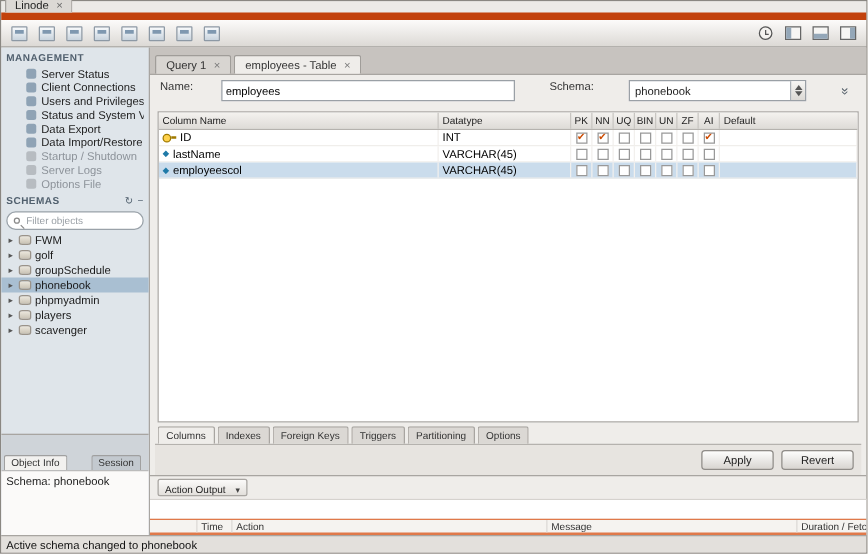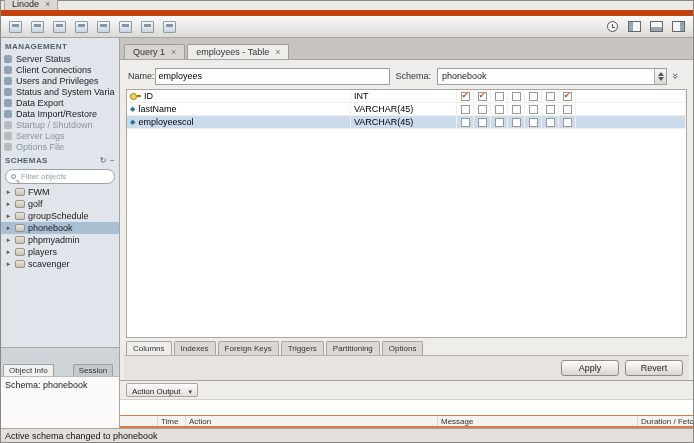--- a/index.html
+++ b/index.html
@@ -25,21 +25,21 @@
   .pt-left::before{content:'';position:absolute;left:0;top:0;bottom:0;width:4px;background:#94a7b8}
   .pt-bottom::before{content:'';position:absolute;left:0;right:0;bottom:0;height:4px;background:#94a7b8}
   .pt-right::before{content:'';position:absolute;right:0;top:0;bottom:0;width:4px;background:#94a7b8}
 
   .content{flex:1;display:flex;min-height:0}
 
   
   .sidebar{width:119px;background:#dfe5ea;border-right:1px solid #a8a5a1;display:flex;flex-direction:column;overflow:hidden;flex:none}
   .side-header{font-size:8px;font-weight:bold;color:#51606e;padding:4px 4px 2px;letter-spacing:.4px;display:flex;justify-content:space-between;align-items:center;white-space:nowrap}
   .hdr-icons{display:flex;gap:3px;font-size:8px;color:#51606e;font-weight:normal}
-  .side-item{display:flex;align-items:center;gap:4px;padding:0 4px 0 3px;font-size:9px;color:#222;height:11px;white-space:nowrap;overflow:hidden}
+  .side-item{display:flex;align-items:center;gap:4px;padding:0 4px 0 20px;font-size:9px;color:#222;height:11px;white-space:nowrap;overflow:hidden}
   .side-item.dim{color:#8d939a}
   .sicon{width:8px;height:8px;border-radius:2px;background:#8fa3b5;flex:none}
   .side-item.dim .sicon{background:#b7bcc1}
   .slabel{overflow:hidden;white-space:nowrap}
   .filter-box{margin:2px 4px;height:15px;background:#fff;border:1px solid #9aa2a9;border-radius:8px;display:flex;align-items:center;gap:3px;padding:0 5px;flex:none}
   .mag{width:5px;height:5px;border:1px solid #888;border-radius:50%;position:relative;flex:none}
   .mag::after{content:'';position:absolute;width:4px;height:1px;background:#888;left:4px;top:6px;transform:rotate(45deg)}
   .filter-input{border:none;outline:none;width:80px;font-size:8px;font-family:inherit;color:#333;background:transparent}
   .filter-input::placeholder{color:#9aa0a6}
   .tree-row{display:flex;align-items:center;gap:3px;height:12px;padding-left:4px;font-size:9px;color:#1a1a1a;white-space:nowrap;overflow:hidden}
@@ -53,21 +53,21 @@
   .info-body{height:52px;background:#fbfaf9;border-top:1px solid #bbb;padding:3px 4px;font-size:9px;color:#222;flex:none}
 
   
   .main{flex:1;display:flex;flex-direction:column;min-width:0;background:#d2cecb}
   .doc-tabs{display:flex;align-items:flex-end;height:22px;padding:4px 4px 0;gap:2px;background:#c7c3bf;border-bottom:1px solid #a8a5a1;flex:none}
   .doc-tab{display:flex;align-items:center;gap:6px;font-size:9px;padding:2px 8px;background:#d8d5d1;border:1px solid #a09d99;border-bottom:none;border-radius:2px 2px 0 0;color:#333;white-space:nowrap}
   .doc-tab.active{background:#efedea}
   .doc-close{color:#777;font-size:9px}
 
   .editor{flex:1;background:#efedea;display:flex;flex-direction:column;min-height:0;padding:4px 4px 0}
-  .form-row{display:flex;align-items:center;height:24px;gap:0;padding:0 4px;flex:none}
+  .form-row{display:flex;align-items:flex-start;height:24px;gap:22px;padding:0 4px;flex:none}
   .flabel{font-size:9px;color:#333;white-space:nowrap}
   .name-input{width:235px;height:17px;border:1px solid #9aa0a6;background:#fff;font-size:9px;padding:0 3px;font-family:inherit}
   .schema-combo{flex:1;height:17px;border:1px solid #9aa0a6;background:#fff;display:flex;align-items:center;justify-content:space-between;font-size:9px;padding-left:4px;margin-left:6px;color:#222}
   .stepper{width:12px;align-self:stretch;border-left:1px solid #aab0b6;display:flex;flex-direction:column;align-items:center;justify-content:center;gap:1px;background:linear-gradient(#f6f5f3,#dcd9d5)}
   .tri-up{width:0;height:0;border-left:3px solid transparent;border-right:3px solid transparent;border-bottom:4px solid #555}
   .tri-down{width:0;height:0;border-left:3px solid transparent;border-right:3px solid transparent;border-top:4px solid #555}
   .chev-btn{width:18px;height:17px;display:flex;align-items:center;justify-content:center;color:#55606a;font-size:11px;flex:none}
   .rot90{display:inline-block;transform:rotate(90deg)}
 
   .grid{flex:1;border:1px solid #aaa7a3;background:#fff;display:flex;flex-direction:column;min-height:0;overflow:hidden;margin:1px 2px 0}
@@ -299,20 +299,32 @@
                 <span class="tri-up"></span>
                 <span class="tri-down"></span>
               </span>
           </div>
           <div class="chev-btn">
               <span class="rot90">»</span>
             </div>
         </div>
 
         <div class="grid">
+          <div class="grid-header" id="grid-header">
+              <div class="gh w-name">Column Name</div>
+              <div class="gh w-type">Datatype</div>
+              <div class="gh w-chk">PK</div>
+              <div class="gh w-chk">NN</div>
+              <div class="gh w-chk">UQ</div>
+              <div class="gh w-chk">BIN</div>
+              <div class="gh w-chk">UN</div>
+              <div class="gh w-chk">ZF</div>
+              <div class="gh w-chk">AI</div>
+              <div class="gh w-def">Default</div>
+            </div>
           <div id="grid-rows">
               <div class="grid-row">
                 <div class="gc w-name">
                   <span class="ic-key"></span>
                   <span>ID</span>
                 </div>
                 <div class="gc w-type">INT</div>
                 <div class="gc gc-chk">
                   <span class="cb on">✔</span>
                 </div>

